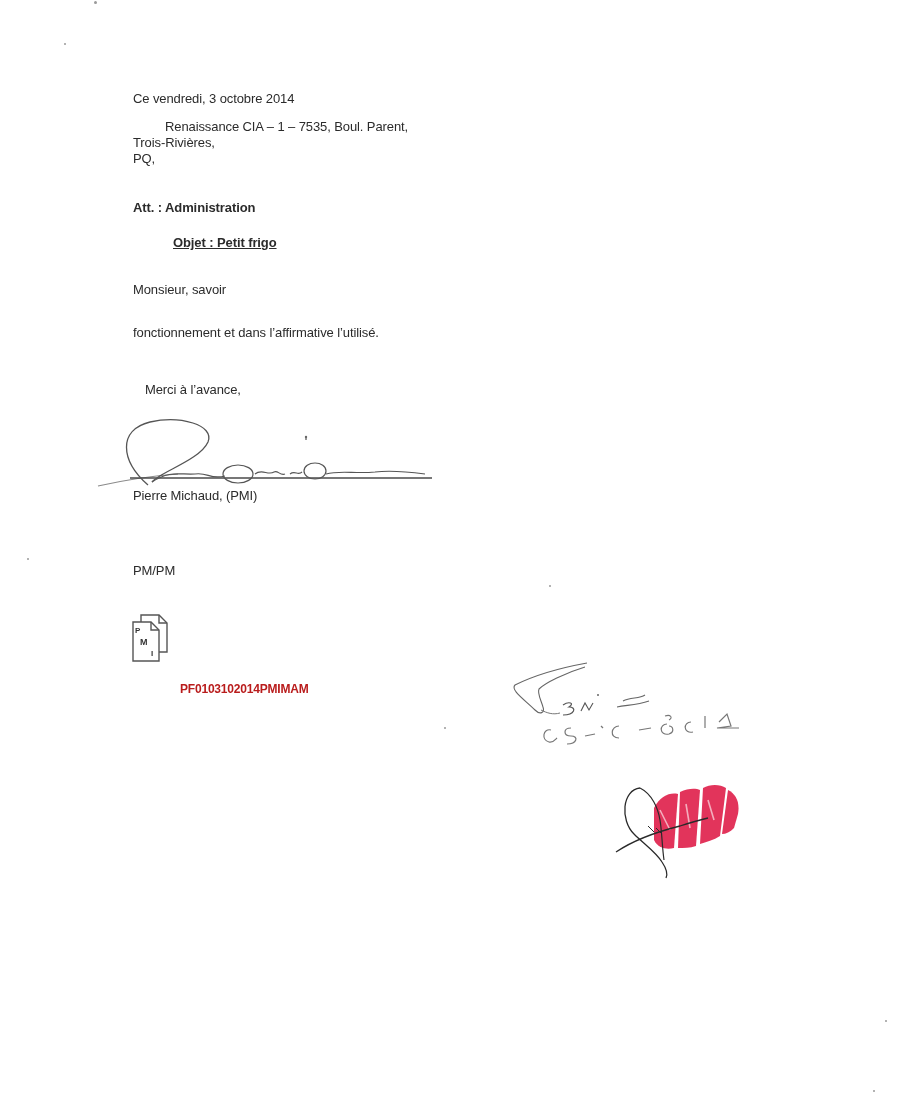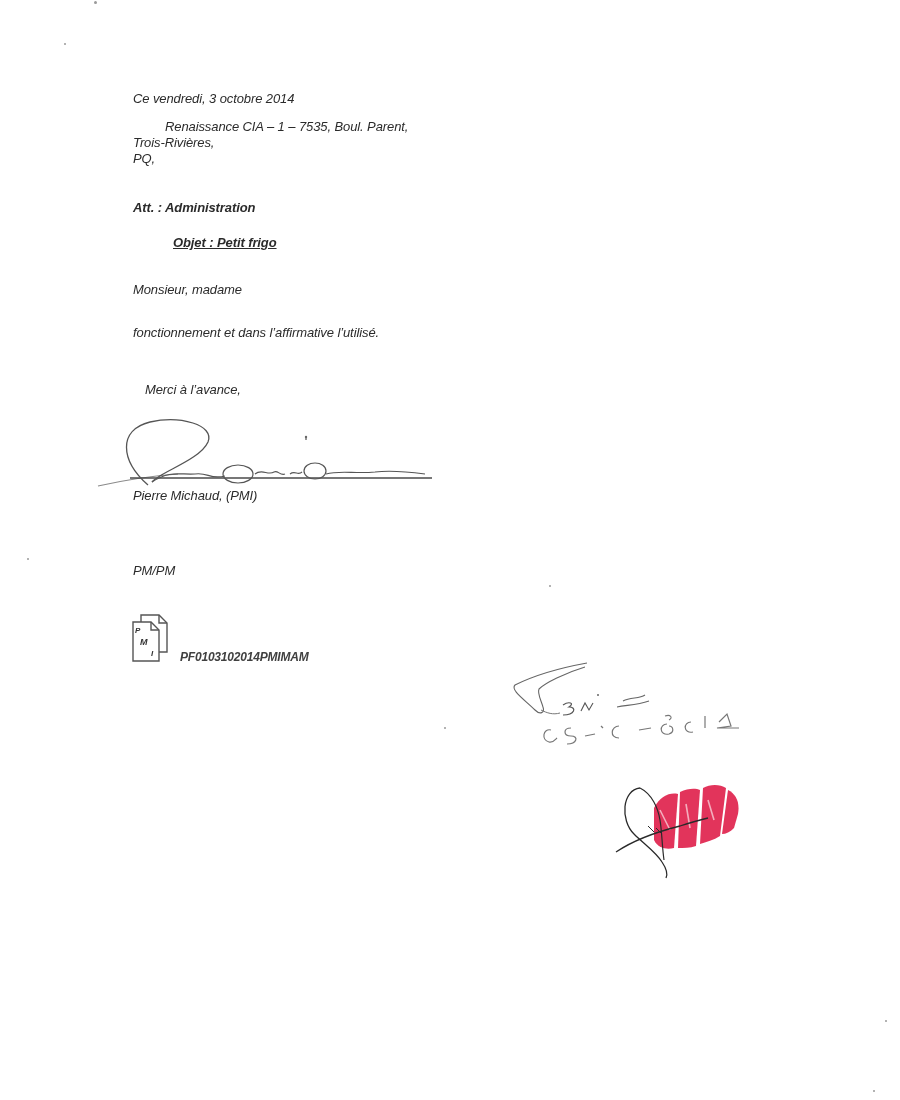--- a/index.html
+++ b/index.html
@@ -13,21 +13,20 @@
       position: relative;
       overflow: hidden;
       font-family: "Liberation Sans", "DejaVu Sans", sans-serif;
       color: #2a2a2a;
     }
     .page {
       position: absolute;
       left: 0; top: 0;
       width: 900px; height: 1100px;
       background: #ffffff;
-      font-style: italic;
     }
     .speck {
       position: absolute;
       border-radius: 50%;
       background: #9a9a9a;
     }
     .txt {
       position: absolute;
       font-size: 13px;
       line-height: 16px;
@@ -38,24 +37,24 @@
     .bold { font-weight: bold; }
     .under { text-decoration: underline; margin-left: 40px; }
     .sig-svg { position: absolute; }
     .file-icon {
       position: absolute;
       left: 131px; top: 612px;
       width: 46px; height: 52px;
     }
     .file-code {
       position: absolute;
-      left: 180px; top: 650px;
+      left: 180px; top: 682px;
       font-size: 12px;
       font-weight: bold;
-      color: #404040;
+      color: #b91c1c;
       letter-spacing: -0.2px;
     }
   </style>
 </head>
 <body>
 
 <div class="page">
 
   <div class="speck" style="left:94px;top:1px;width:3px;height:3px;"></div>
   <div class="speck" style="left:64px;top:43px;width:2px;height:2px;"></div>
@@ -69,21 +68,21 @@
   <div class="txt" style="left:133px;top:91px;">Ce vendredi, 3 octobre 2014</div>
 
   <div class="txt" style="left:133px;top:119px;margin-left:32px;">Renaissance CIA – 1 – 7535, Boul. Parent,</div>
   <div class="txt" style="left:133px;top:135px;">Trois-Rivières,</div>
   <div class="txt" style="left:133px;top:151px;">PQ,</div>
 
   <div class="txt bold" style="left:133px;top:200px;">Att. : Administration</div>
 
   <div class="txt bold under" style="left:133px;top:235px;">Objet : Petit frigo</div>
 
-  <div class="txt" style="left:133px;top:282px;">Monsieur, madame</div>
+  <div class="txt" style="left:133px;top:282px;">Monsieur, savoir</div>
 
   <div class="txt" style="left:133px;top:325px;">fonctionnement et dans l’affirmative l’utilisé.</div>
 
   <div class="txt" style="left:133px;top:382px;margin-left:12px;">Merci à l’avance,</div>
 
   <svg class="sig-svg" style="left:90px;top:410px;" width="360" height="90" viewBox="0 0 360 90">
     <path d="M8 76 C 35 70, 60 66, 88 64" stroke="#8a8a8a" stroke-width="1.2" fill="none"></path>
     <path d="M40 68 L 342 68" stroke="#4a4a4a" stroke-width="1.4" fill="none"></path>
     <path d="M58 75 C 30 50, 28 20, 60 12 C 90 5, 125 15, 118 32 C 110 50, 70 62, 62 72" stroke="#555" stroke-width="1.3" fill="none"></path>
     <path d="M62 72 C 80 60, 90 65, 105 64 C 118 62, 120 70, 135 66" stroke="#555" stroke-width="1.2" fill="none"></path>

